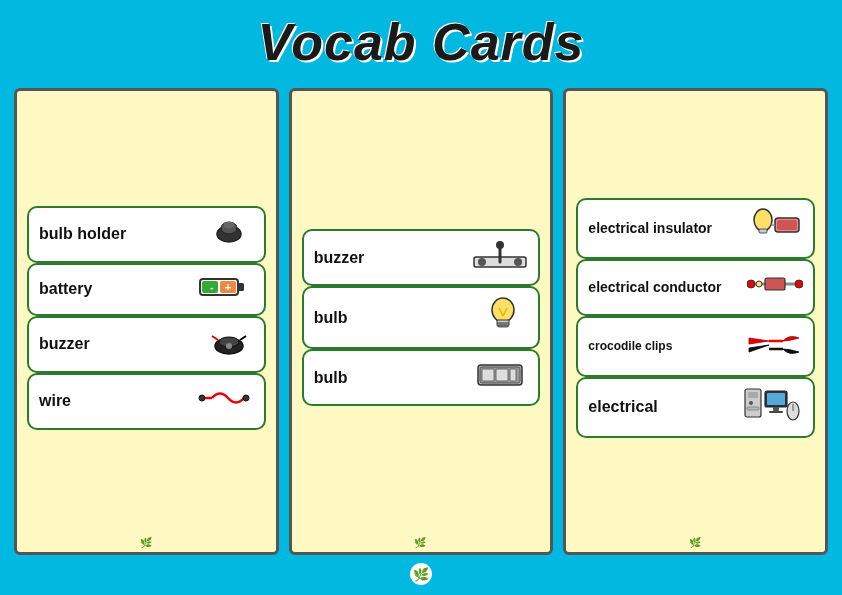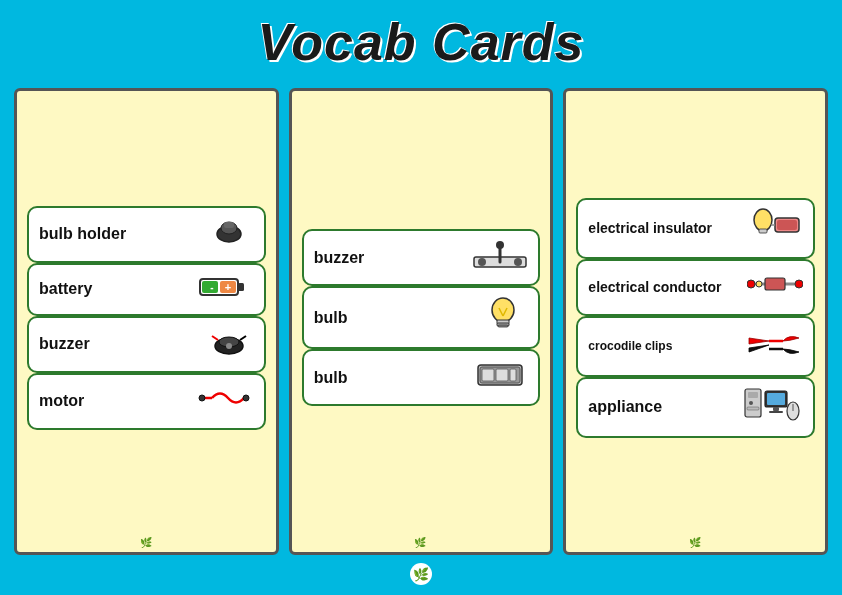--- a/index.html
+++ b/index.html
@@ -132,21 +132,21 @@
         <svg width="50" height="34" viewBox="0 0 50 34">
           <ellipse cx="25" cy="22" rx="14" ry="8" fill="#222" stroke="#111" stroke-width="1.5"></ellipse>
           <ellipse cx="25" cy="18" rx="10" ry="5" fill="#444" stroke="#111" stroke-width="1"></ellipse>
           <line x1="14" y1="16" x2="8" y2="12" stroke="#e00" stroke-width="2"></line>
           <line x1="36" y1="16" x2="42" y2="12" stroke="#000" stroke-width="2"></line>
           <circle cx="25" cy="22" r="3" fill="#888"></circle>
         </svg>
       </span>
     </div>
     <div class="vocab-card">
-      <span class="vocab-label">motor</span>
+      <span class="vocab-label">wire</span>
       <span class="vocab-icon">
         <svg width="56" height="34" viewBox="0 0 56 34">
           <line x1="4" y1="17" x2="14" y2="17" stroke="#e00" stroke-width="2.5"></line>
           <path d="M14,17 Q22,8 30,17 Q38,26 46,17" stroke="#e00" stroke-width="2.5" fill="none"></path>
           <circle cx="4" cy="17" r="3" fill="#333" stroke="#111" stroke-width="1"></circle>
           <circle cx="48" cy="17" r="3" fill="#333" stroke="#111" stroke-width="1"></circle>
         </svg>
       </span>
     </div>
     <div class="card-panel-logo">🌿</div>
@@ -225,21 +225,21 @@
           <path d="M2,14 L22,17 L2,20 Z" fill="#e00" stroke="#900" stroke-width="0.8"></path>
           <line x1="22" y1="17" x2="36" y2="17" stroke="#e00" stroke-width="2.5"></line>
           <path d="M36,17 Q42,10 52,14 Q42,17 36,17" fill="#e00" stroke="#900" stroke-width="0.8"></path>
           <path d="M2,24 L22,21 L2,28 Z" fill="#111" stroke="#000" stroke-width="0.8"></path>
           <line x1="22" y1="25" x2="36" y2="25" stroke="#111" stroke-width="2.5"></line>
           <path d="M36,25 Q42,32 52,28 Q42,25 36,25" fill="#111" stroke="#000" stroke-width="0.8"></path>
         </svg>
       </span>
     </div>
     <div class="vocab-card">
-      <span class="vocab-label">appliance</span>
+      <span class="vocab-label">electrical</span>
       <span class="vocab-icon">
         <svg width="60" height="38" viewBox="0 0 60 38">
 
           <rect x="2" y="4" width="16" height="28" rx="2" fill="#ccc" stroke="#333" stroke-width="1.2"></rect>
           <rect x="5" y="7" width="10" height="6" rx="1" fill="#aaa"></rect>
           <circle cx="8" cy="18" r="2" fill="#555"></circle>
           <rect x="4" y="22" width="12" height="3" rx="1" fill="#bbb" stroke="#555" stroke-width="0.5"></rect>
 
           <rect x="22" y="6" width="22" height="16" rx="2" fill="#333" stroke="#222" stroke-width="1.2"></rect>
           <rect x="24" y="8" width="18" height="12" rx="1" fill="#5ad"></rect>

